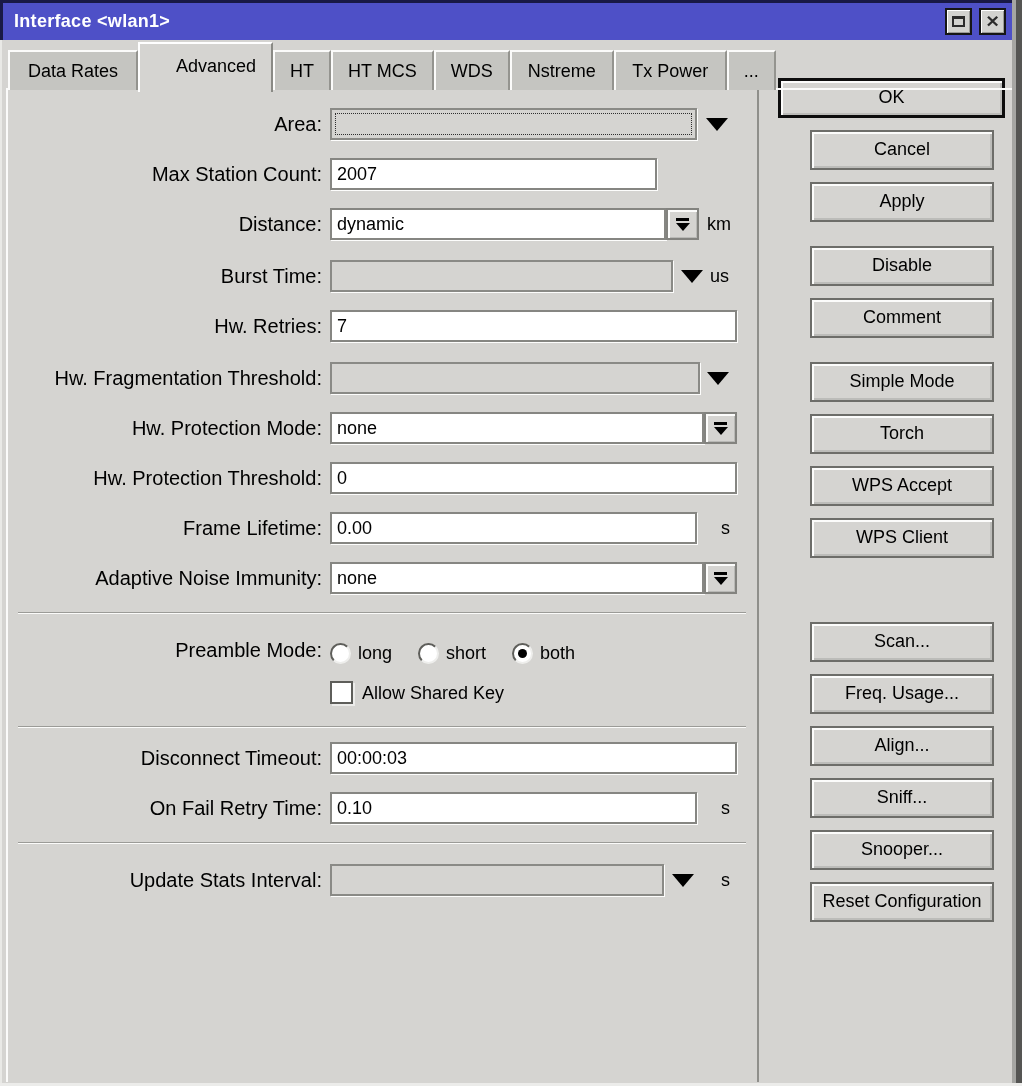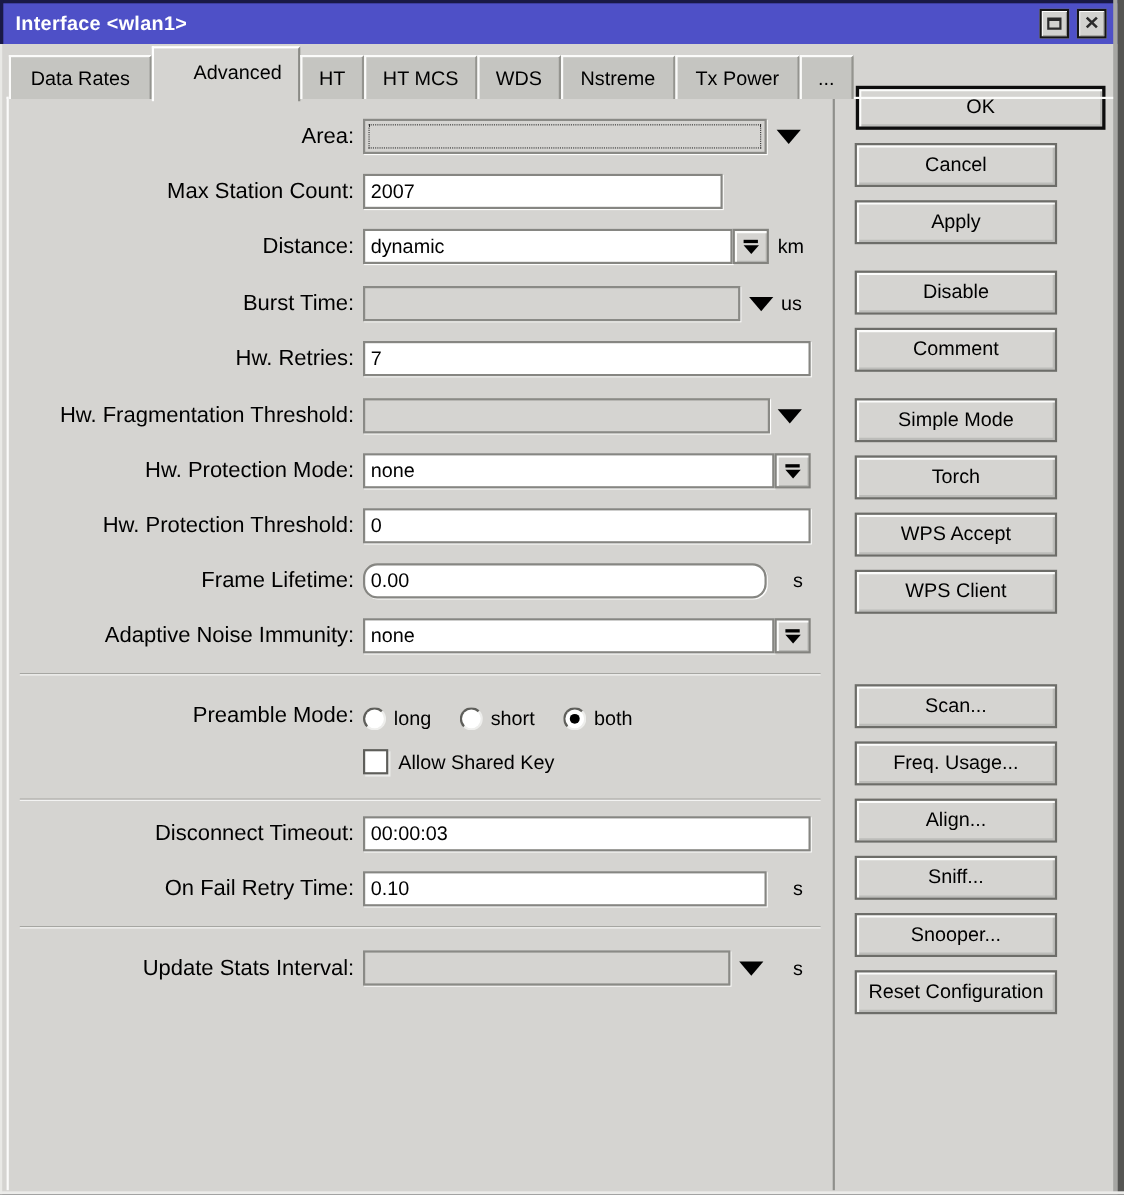--- a/index.html
+++ b/index.html
@@ -77,21 +77,21 @@
   .radio {
     position:relative; width:21px; height:21px; border-radius:50%; background:#fff;
     border:2px solid; border-color:#5e5e5a #eeeeec #eeeeec #5e5e5a;
   }
   .radio.checked::after { content:""; position:absolute; left:4px; top:4px; width:9px; height:9px; border-radius:50%; background:#000; }
   .cbx { position:absolute; width:23px; height:23px; background:#fff; border:2px solid #5e5e5a; box-shadow:2px 2px 0 #ececea; }
   .cbx-label { position:absolute; font-size:18px; line-height:24px; }
 
   
   .sbtn {
-    position:absolute; left:777px; width:184px; height:40px; background:#d5d4d1;
+    position:absolute; left:810px; width:184px; height:40px; background:#d5d4d1;
     border:2px solid #6d6d69;
     box-shadow: inset 2px 2px 0 #fcfcfb, inset -2px -2px 0 #bcbcb9;
     text-align:center; font-size:18px; line-height:34px; cursor:default; white-space:nowrap;
   }
   .sbtn.default { border:3px solid #0d0d0d; line-height:32px; }
 </style>
 </head>
 <body>
 
 <div class="window">
@@ -154,21 +154,21 @@
   <input class="tin" style="left: 330px; top: 412px; width: 374px;" value="none">
   <div class="dropbtn" style="left:704px; top:412px">
     <div class="dbar"></div>
     <div class="dtri"></div>
   </div>
 
   <div class="lbl" style="top:462px">Hw. Protection Threshold:</div>
   <input class="tin" style="left: 330px; top: 462px; width: 407px;" value="0">
 
   <div class="lbl" style="top:512px">Frame Lifetime:</div>
-  <input class="tin" style="left: 330px; top: 512px; width: 367px; border-radius: 13px;" value="0.00">
+  <input class="tin" style="left: 330px; top: 512px; width: 367px;" value="0.00">
   <div class="unit" style="left:721px; top:512px">s</div>
 
   <div class="lbl" style="top:562px">Adaptive Noise Immunity:</div>
   <input class="tin" style="left: 330px; top: 562px; width: 374px;" value="none">
   <div class="dropbtn" style="left:704px; top:562px">
     <div class="dbar"></div>
     <div class="dtri"></div>
   </div>
 
   <div class="sep" style="top:612px"></div>

